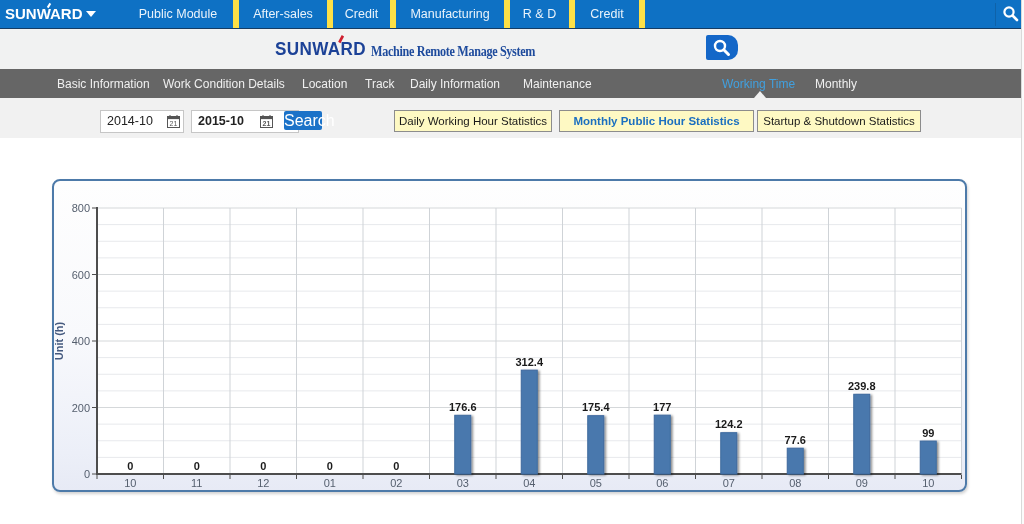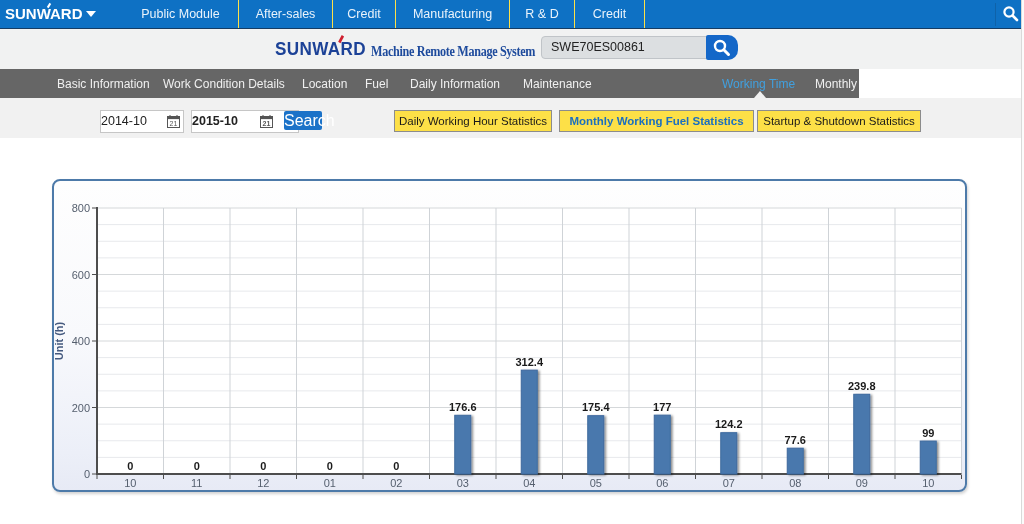--- a/index.html
+++ b/index.html
@@ -11,56 +11,56 @@
   background:#0e71c4; border-bottom:1px solid #153c63; }
 #toplogo { position:absolute; left:5px; top:5px; color:#fff; font-weight:bold;
   font-size:15px; letter-spacing:0px; }
 #toplogo .acc { position:absolute; left:43px; top:-2px; width:2px; height:5px;
   background:#ffffff; transform:rotate(32deg); }
 #topcaret { position:absolute; left:86px; top:11px; width:0; height:0;
   border-left:5px solid transparent; border-right:5px solid transparent;
   border-top:6px solid #fff; }
 #topmenu { position:absolute; left:123px; top:0; height:28px; }
 #topmenu div { float:left; height:28px; line-height:28px; text-align:center;
-  color:#eaf3fb; font-size:12.5px; border-right:1px solid #fde047; }
+  color:#eaf3fb; font-size:12.5px; border-right:6px solid #fde047; }
 #topsearchdiv { position:absolute; left:995px; top:3px; width:1px; height:23px; background:#0e62a9; }
 #topsearch { position:absolute; left:1002px; top:5px; }
 
 
 #row2 { position:absolute; left:0; top:29px; width:1021px; height:40px; background:#f1f2f2; }
 #logo2 { position:absolute; left:275px; top:9px; color:#1c4297; font-weight:bold;
   font-size:19px; letter-spacing:0.4px; transform:scaleX(0.9); transform-origin:left center; }
 #logo2 .acc { position:absolute; left:72px; top:-3px; width:2.5px; height:8px;
   background:#cf2030; transform:rotate(30deg); }
 #mrms { position:absolute; left:371px; top:14px; transform:scaleX(0.84); transform-origin:left center; color:#1d4a9c; font-weight:bold;
   font-size:14.5px; font-family:"Liberation Serif", serif; letter-spacing:-0.4px; white-space:nowrap; }
 #sinput { position:absolute; left:541px; top:7px; width:166px; height:23px;
   background:#dcdfe1; border:1px solid #c0c4c8; border-radius:4px 0 0 4px;
   font-size:12.5px; color:#222; line-height:21px; padding-left:9px; }
 #sbtn { position:absolute; left:706px; top:6px; width:32px; height:25px;
   background:#1467c8; border-radius:2px 10px 10px 2px; }
 
 
-#graybar { position:absolute; left:0; top:69px; width:859px; height:29px; background:#666666;text-align:center; }
+#graybar { position:absolute; left:0; top:69px; width:1021px; height:29px; background:#666666;text-align:center; }
 #graybar span { position:absolute; top:0; height:29px; line-height:31px;
   color:#f0f0f0; font-size:12px; white-space:nowrap; }
 #wtspan { color:#41a0df !important; font-weight:normal; }
 #navtri { position:absolute; left:754px; top:91px; width:0; height:0;
   border-left:6px solid transparent; border-right:6px solid transparent;
   border-bottom:7px solid #f1f1f1; }
 
 
 #filterrow { position:absolute; left:0; top:98px; width:1021px; height:40px; background:#f1f1f1; }
 .dateinp { position:absolute; top:12px; height:23px; background:#fff;
-  border:1px solid #c6c6c6; font-size:12.5px; color:#222; line-height:21px; }
+  border:1px solid #c6c6c6; font-size:12.5px; color:#222; line-height:21px; padding-left:6px; }
 .calic { position:absolute; top:4px; }
 #fsearch { position:absolute; left:284px; top:13px; width:38px; height:19px;
   background:#1b72c8; color:#fff; font-size:16px; text-align:center; line-height:19px;
   border-radius:2px; }
-.statbtn { position:absolute; top:12px; height:22px; background:#fde047;
+.statbtn { position:absolute; top:12px; height:22px; background:#fef9c3;
   border:1px solid #8c8c8c; font-size:11.5px; color:#1a1a1a; text-align:center; line-height:20px; }
 #b2 { color:#1b6fc0; font-weight:bold; }
 
 
 #panel { position:absolute; left:52px; top:179px; width:915px; height:313px;
   border:2px solid #4d7aa9; border-radius:8px; box-shadow:1px 2px 3px rgba(0,0,0,0.18);
   background:linear-gradient(180deg,#fefefe 0%,#f8f9fc 50%,#ecEFf8 88%,#e7eaf5 100%); }
 #legend { position:absolute; left:1px; top:5px; width:127px; height:18px;
   background:#fff; border:1px solid #a5a5a5; border-radius:8px; }
 #legend .sw { position:absolute; left:7px; top:4.5px; width:12px; height:8px;
@@ -88,34 +88,33 @@
     <svg width="17" height="17" viewBox="0 0 17 17">
       <circle cx="7" cy="7" r="4.6" fill="none" stroke="#ffffff" stroke-width="2.2"></circle>
       <line x1="10.5" y1="10.5" x2="15" y2="15" stroke="#ffffff" stroke-width="2.6" stroke-linecap="round"></line>
     </svg>
   </div>
 </div>
 
 <div id="row2">
   <div id="logo2">SUNWARD<span class="acc"></span></div>
   <div id="mrms">Machine Remote Manage System</div>
-  <div id="sinput">SWE70ES00861</div>
   <div id="sbtn">
     <svg width="32" height="25" viewBox="0 0 32 25">
       <circle cx="14" cy="11" r="5" fill="none" stroke="#ffffff" stroke-width="2.4"></circle>
       <line x1="17.8" y1="14.8" x2="22.5" y2="19.5" stroke="#ffffff" stroke-width="3" stroke-linecap="round"></line>
     </svg>
   </div>
 </div>
 
 <div id="graybar">
   <span style="left:57px">Basic Information</span>
   <span style="left:163px">Work Condition Details</span>
   <span style="left:302px">Location</span>
-  <span style="left:365px">Fuel</span>
+  <span style="left:365px">Track</span>
   <span style="left:410px">Daily Information</span>
   <span style="left:523px">Maintenance</span>
   <span id="wtspan" style="left:722px">Working Time</span>
   <span style="left:815px">Monthly</span>
 </div>
 <div id="navtri"></div>
 
 <div id="filterrow">
   <div class="dateinp" style="left:100px; width:84px;">2014-10
     <svg class="calic" style="left:66px" width="13" height="13" viewBox="0 0 13 13">
@@ -130,21 +129,21 @@
     <svg class="calic" style="left:68px" width="13" height="13" viewBox="0 0 13 13">
       <rect x="0.5" y="1.5" width="12" height="11" fill="#fff" stroke="#555" stroke-width="1"></rect>
       <rect x="0.5" y="1.5" width="12" height="2.6" fill="#555"></rect>
       <line x1="3" y1="1.8" x2="3" y2="0.2" stroke="#555" stroke-width="1.4"></line>
       <line x1="10" y1="1.8" x2="10" y2="0.2" stroke="#555" stroke-width="1.4"></line>
       <text x="6.5" y="10.5" text-anchor="middle" font-size="7" fill="#555">21</text>
     </svg>
   </div>
   <div id="fsearch">Search</div>
   <div class="statbtn" style="left:394px; width:158px;">Daily Working Hour Statistics</div>
-  <div class="statbtn" id="b2" style="left:559px; width:195px;">Monthly Working Fuel Statistics</div>
+  <div class="statbtn" id="b2" style="left:559px; width:195px;">Monthly Public Hour Statistics</div>
   <div class="statbtn" style="left:757px; width:164px;">Startup &amp; Shutdown Statistics</div>
 </div>
 
 <div id="panel">
   <svg width="911" height="309" viewBox="0 0 911 309" font-family="Liberation Sans, sans-serif">
 <defs>
         <filter id="bsh" x="-30%" y="-30%" width="180%" height="160%">
           <feDropShadow dx="1.8" dy="0.9" stdDeviation="1.3" flood-color="#000000" flood-opacity="0.45"></feDropShadow>
         </filter>
       </defs>

